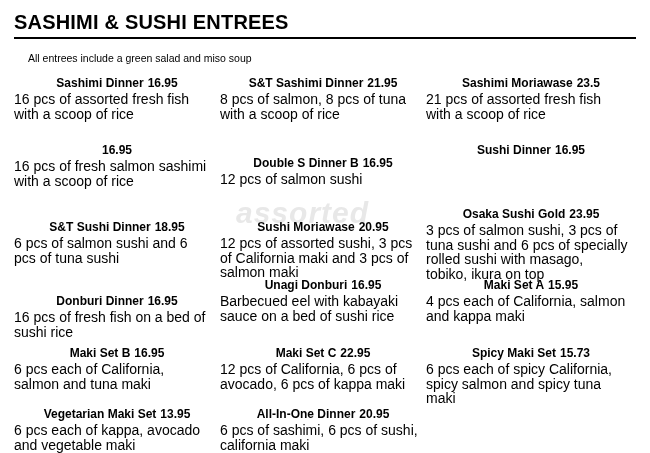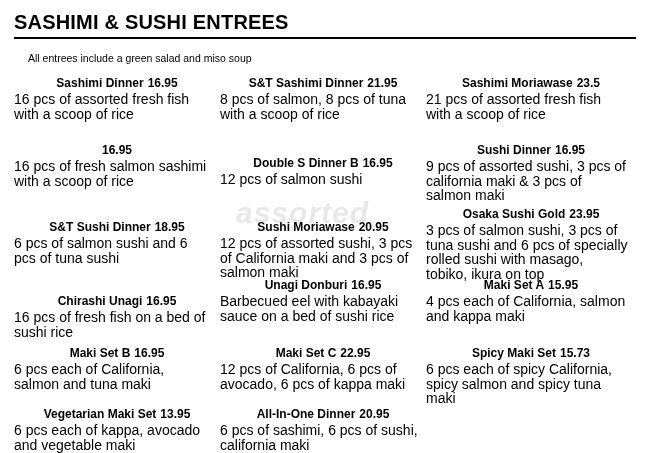--- a/index.html
+++ b/index.html
@@ -117,21 +117,21 @@
       </div>
       <div class="item" style="top:144px">
         <div class="item-head">
           <span class="item-name">S&amp;T Sushi Dinner</span>
           <span class="item-price">18.95</span>
         </div>
         <div class="item-desc">6 pcs of salmon sushi and 6 pcs of tuna sushi</div>
       </div>
       <div class="item" style="top:218px">
         <div class="item-head">
-          <span class="item-name">Chirashi Unagi</span>
+          <span class="item-name">Donburi Dinner</span>
           <span class="item-price">16.95</span>
         </div>
         <div class="item-desc">16 pcs of fresh fish on a bed of sushi rice</div>
       </div>
       <div class="item" style="top:270px">
         <div class="item-head">
           <span class="item-name">Maki Set B</span>
           <span class="item-price">16.95</span>
         </div>
         <div class="item-desc">6 pcs each of California, salmon and tuna maki</div>
@@ -196,21 +196,20 @@
           <span class="item-name">Sashimi Moriawase</span>
           <span class="item-price">23.5</span>
         </div>
         <div class="item-desc">21 pcs of assorted fresh fish with a scoop of rice</div>
       </div>
       <div class="item" style="top:67px">
         <div class="item-head">
           <span class="item-name">Sushi Dinner</span>
           <span class="item-price">16.95</span>
         </div>
-        <div class="item-desc">9 pcs of assorted sushi, 3 pcs of california maki &amp; 3 pcs of salmon maki</div>
       </div>
       <div class="item" style="top:131px">
         <div class="item-head">
           <span class="item-name">Osaka Sushi Gold</span>
           <span class="item-price">23.95</span>
         </div>
         <div class="item-desc">3 pcs of salmon sushi, 3 pcs of tuna sushi and 6 pcs of specially rolled sushi with masago, tobiko, ikura on top</div>
       </div>
       <div class="item" style="top:202px">
         <div class="item-head">

